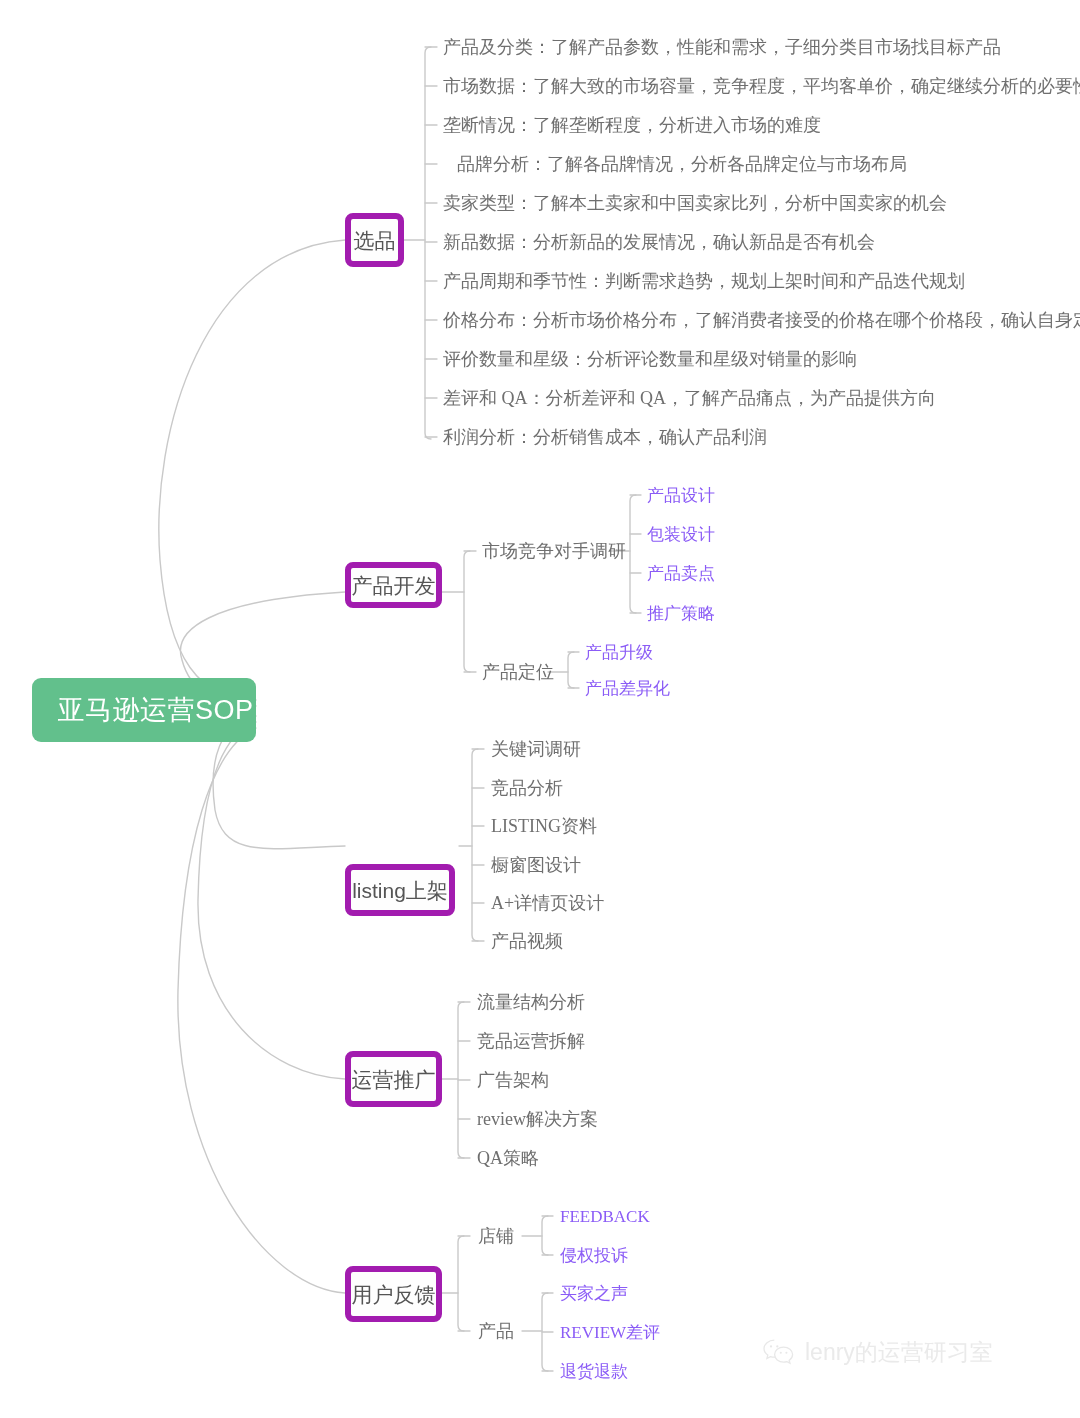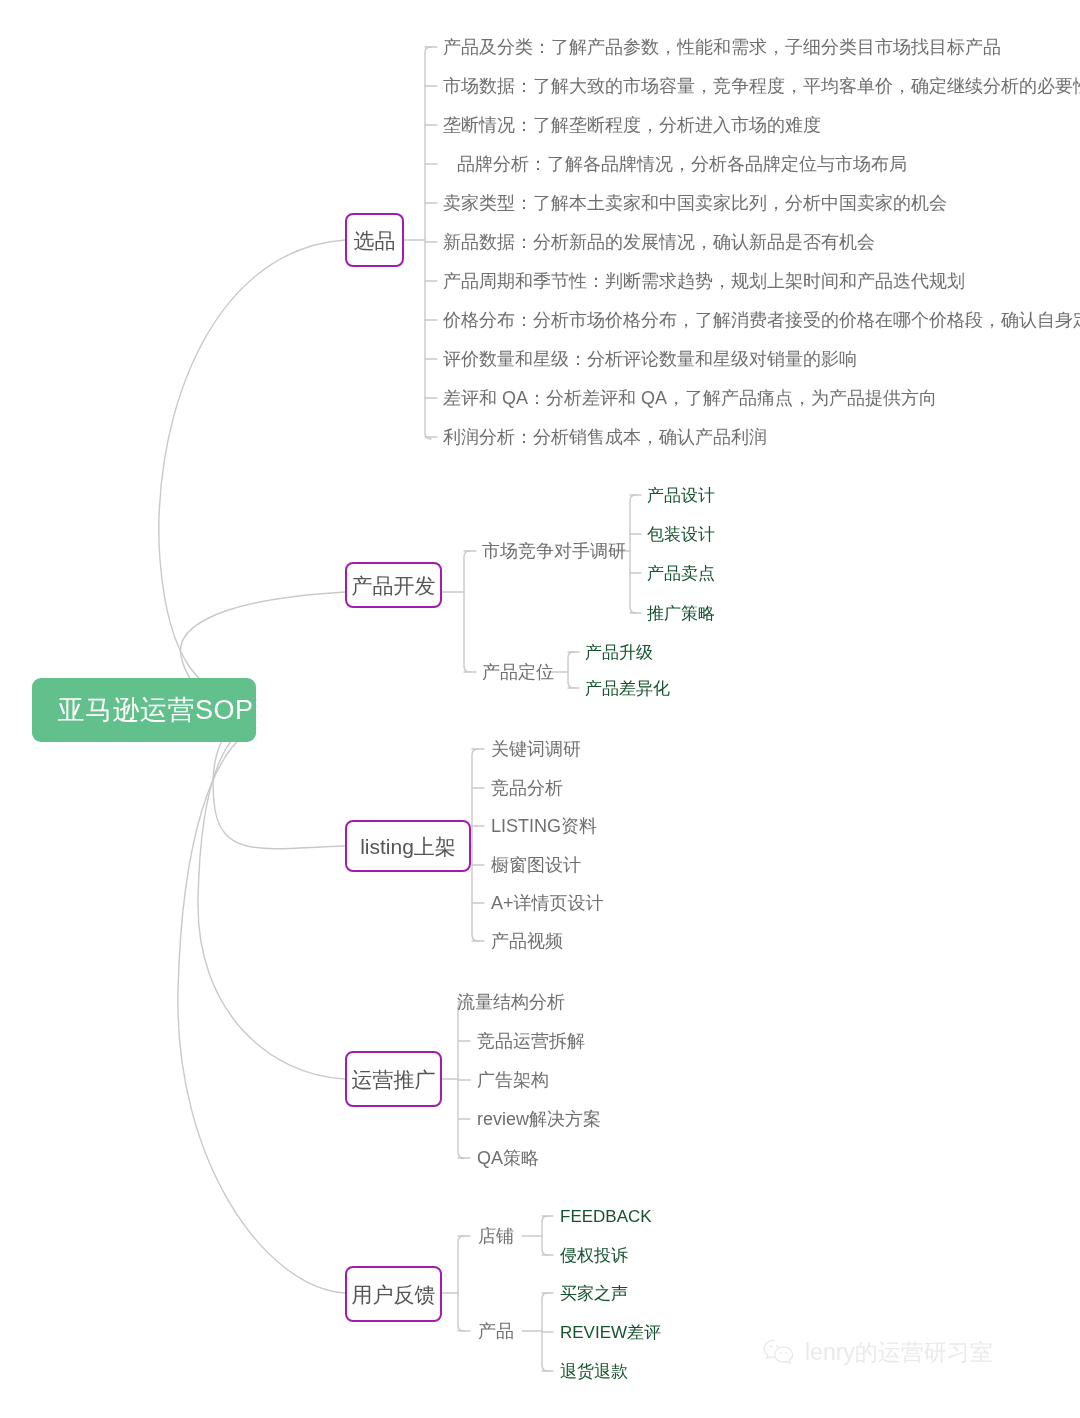--- a/index.html
+++ b/index.html
@@ -48,21 +48,21 @@
     font-size: 27px;
     letter-spacing: 0.5px;
     line-height: 1;
     white-space: nowrap;
   }
 
   
   .l1-node {
     position: absolute;
     background: #fefefe;
-    border: 2px solid #a21caf;
+    border: 6px solid #a21caf;
     border-radius: 8px;
     display: flex;
     align-items: center;
     justify-content: center;
     box-sizing: border-box;
     z-index: 4;
   }
   .l1-node .l1-label {
     color: #555555;
     font-size: 21px;
@@ -76,24 +76,26 @@
     color: #7c7c7c;
     font-size: 17px;
     line-height: 1;
     white-space: nowrap;
     transform: translateY(-50%);
     z-index: 3;
   }
   .leaf.l2 {
     color: #6f6f6f;
     font-size: 18px;
+    font-family: Liberation Serif, serif;
   }
   .leaf.l3 {
-    color: #14532d;
+    color: #8b5cf6;
     font-size: 17px;
+    font-family: Liberation Serif, serif;
   }
 
   
   .watermark {
     position: absolute;
     left: 762px;
     top: 1338px;
     display: flex;
     align-items: center;
     gap: 9px;
@@ -198,21 +200,21 @@
   </div>
 
   <div class="l1-node" style="left:345px; top:213px; width:59px; height:54px;">
     <span class="l1-label">选品</span>
   </div>
 
   <div class="l1-node" style="left:345px; top:562px; width:97px; height:46px;">
     <span class="l1-label">产品开发</span>
   </div>
 
-  <div class="l1-node" style="left:345px; top:820px; width:126px; height:52px;">
+  <div class="l1-node" style="left:345px; top:864px; width:110px; height:52px;">
     <span class="l1-label">listing上架</span>
   </div>
 
   <div class="l1-node" style="left:345px; top:1051px; width:97px; height:56px;">
     <span class="l1-label">运营推广</span>
   </div>
 
   <div class="l1-node" style="left:345px; top:1266px; width:97px; height:56px;">
     <span class="l1-label">用户反馈</span>
   </div>
@@ -239,21 +241,21 @@
   <div class="leaf l3" style="left:585px; top:652px;">产品升级</div>
   <div class="leaf l3" style="left:585px; top:688px;">产品差异化</div>
 
   <div class="leaf l2" style="left:491px; top:749px;">关键词调研</div>
   <div class="leaf l2" style="left:491px; top:788px;">竞品分析</div>
   <div class="leaf l2" style="left:491px; top:826px;">LISTING资料</div>
   <div class="leaf l2" style="left:491px; top:865px;">橱窗图设计</div>
   <div class="leaf l2" style="left:491px; top:903px;">A+详情页设计</div>
   <div class="leaf l2" style="left:491px; top:941px;">产品视频</div>
 
-  <div class="leaf l2" style="left:457px; top:1002px;">流量结构分析</div>
+  <div class="leaf l2" style="left:477px; top:1002px;">流量结构分析</div>
   <div class="leaf l2" style="left:477px; top:1041px;">竞品运营拆解</div>
   <div class="leaf l2" style="left:477px; top:1080px;">广告架构</div>
   <div class="leaf l2" style="left:477px; top:1119px;">review解决方案</div>
   <div class="leaf l2" style="left:477px; top:1158px;">QA策略</div>
 
   <div class="leaf l2" style="left:478px; top:1236px;">店铺</div>
   <div class="leaf l3" style="left:560px; top:1216px;">FEEDBACK</div>
   <div class="leaf l3" style="left:560px; top:1255px;">侵权投诉</div>
 
   <div class="leaf l2" style="left:478px; top:1331px;">产品</div>

